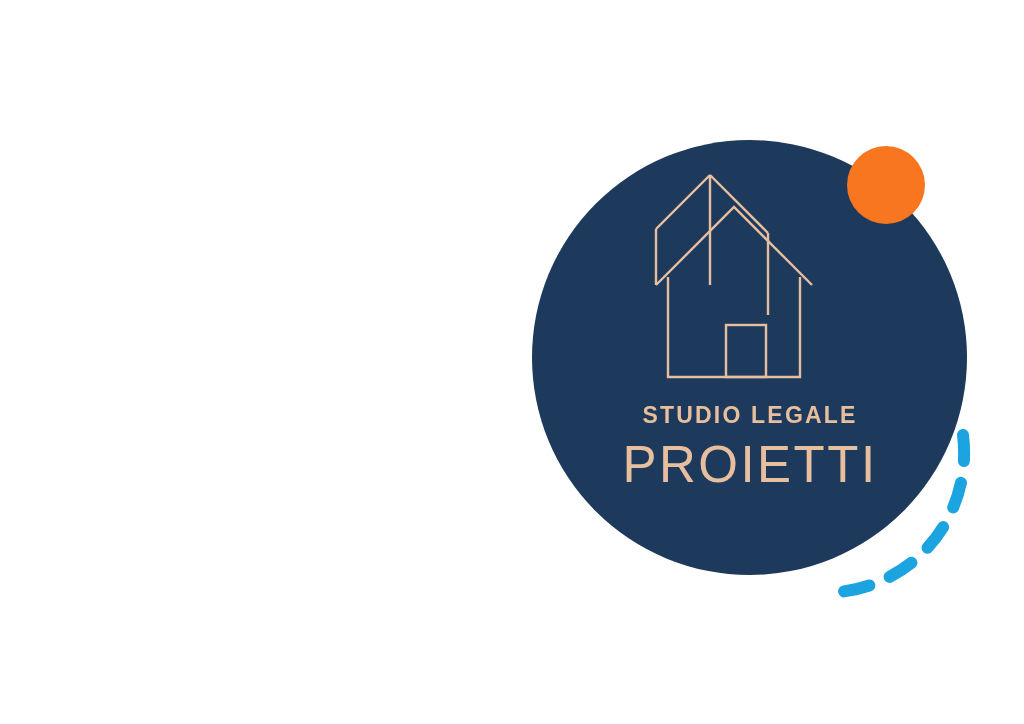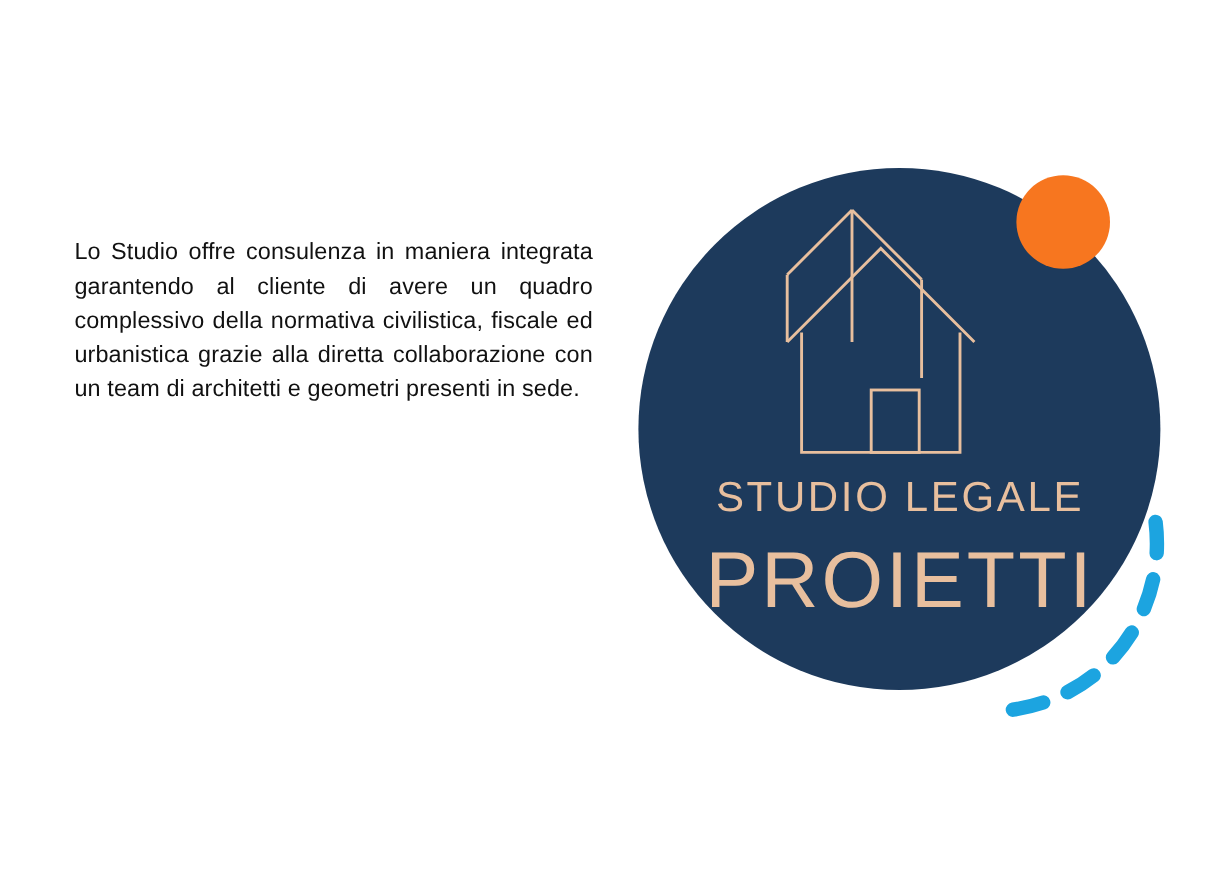--- a/index.html
+++ b/index.html
@@ -69,46 +69,45 @@
   }
   .brand-text {
     position: absolute;
     left: 0;
     top: 275px;
     width: 460px;
     text-align: center;
     color: #e8bf9e;
   }
   .brand-line1 {
-    font-size: 35px;
+    font-size: 23px;
     letter-spacing: 2.2px;
     line-height: 40px;
-    font-weight: 400;
+    font-weight: 700;
   }
   .brand-line2 {
-    font-size: 66px;
+    font-size: 51px;
     letter-spacing: 2.5px;
     line-height: 60px;
     font-weight: 400;
-    margin-top: 18px;
+    margin-top: 0;
   }
   .dashed-arc {
     position: absolute;
     left: 215px;
     top: 275px;
     width: 250px;
     height: 230px;
     pointer-events: none;
   }
 </style>
 </head>
 <body>
 
 <div class="text-column">
-  <p class="paragraph">Lo Studio offre consulenza in maniera integrata garantendo al cliente di avere un quadro complessivo della normativa civilistica, fiscale ed urbanistica grazie alla diretta collaborazione con un team di architetti e geometri presenti in sede.</p>
 </div>
 
 <div class="logo-area">
 
   <div class="brand-circle"></div>
 
   <div class="accent-dot"></div>
 
   <div class="house-mark">
     <svg width="200" height="230" viewBox="0 0 200 230" fill="none" xmlns="http://www.w3.org/2000/svg">

